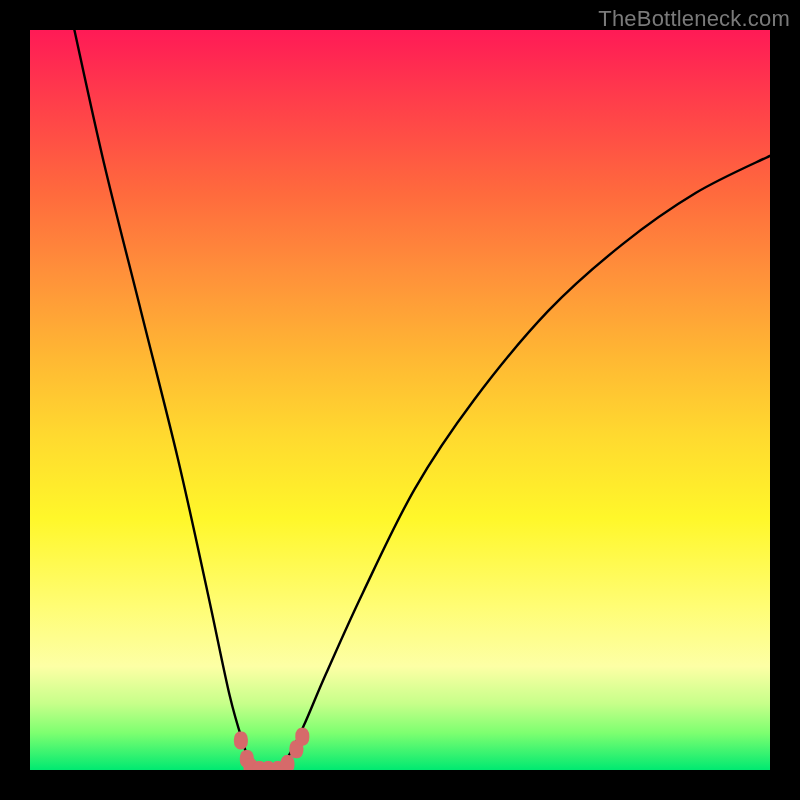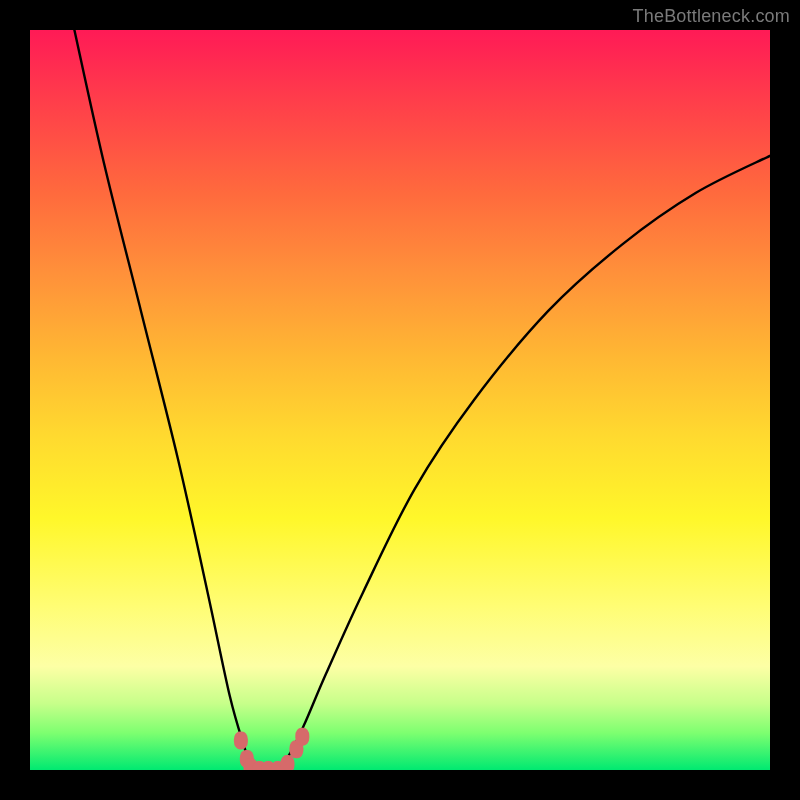--- a/index.html
+++ b/index.html
@@ -31,21 +31,21 @@
       #c7ff8a 91%,
       #7dff70 95%,
       #00e971 100%
     );
   }
   .watermark {
     position: absolute;
     top: 6px;
     right: 10px;
     color: #7a7a7a;
-    font-size: 18px;
+    font-size: 22px;
     font-weight: 500;
     letter-spacing: 0.2px;
     z-index: 5;
   }
   svg.curve {
     position: absolute;
     left: 0;
     top: 0;
     width: 740px;
     height: 740px;

